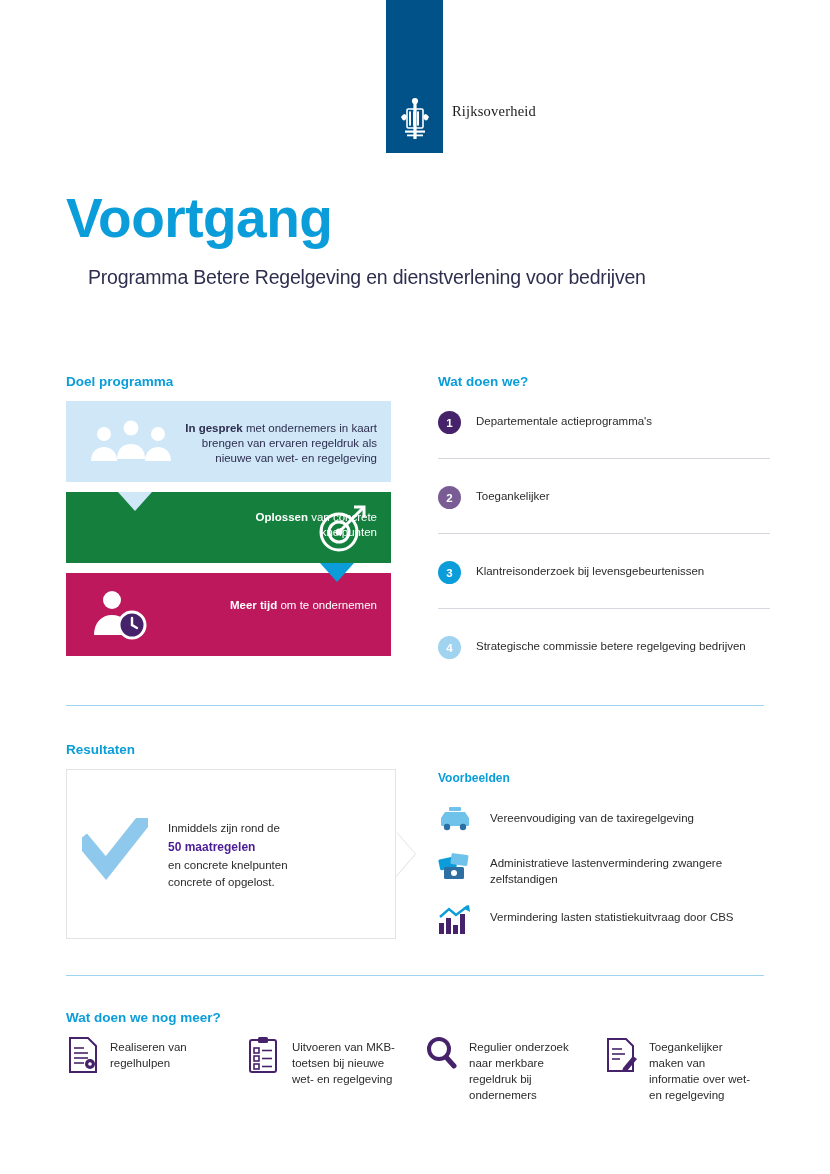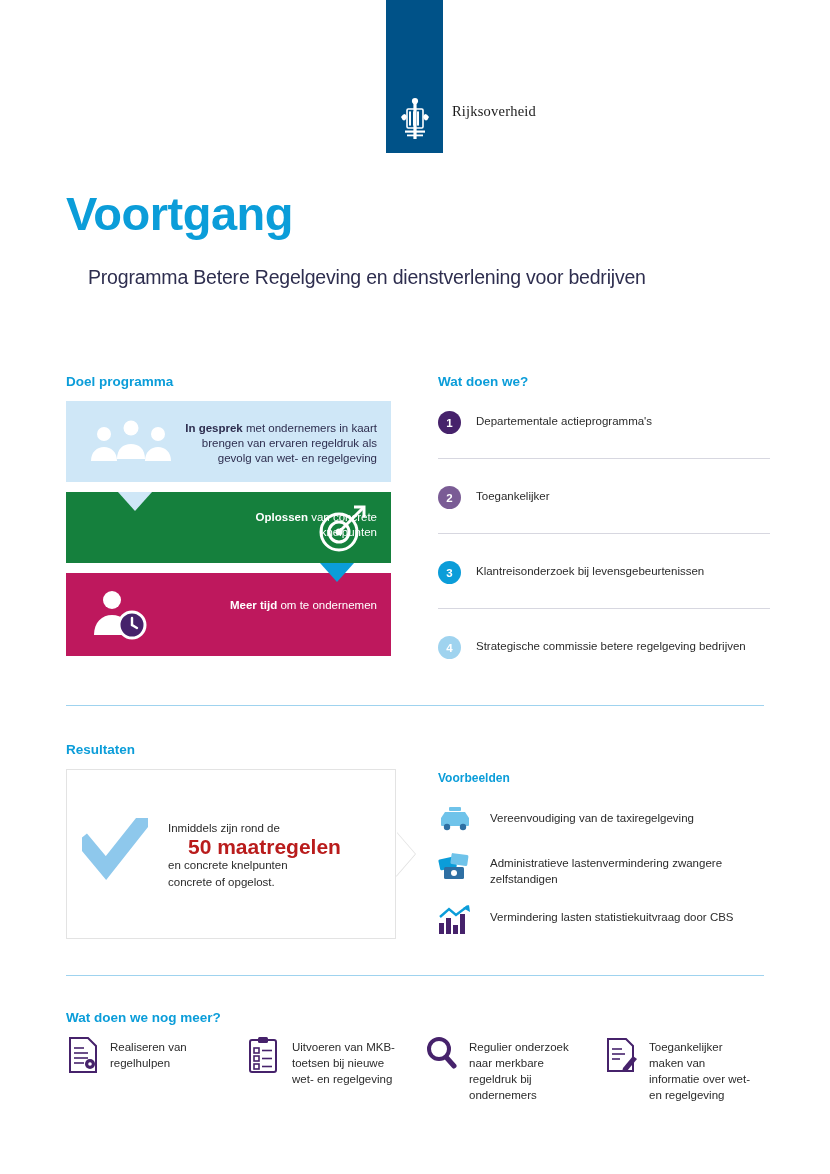--- a/index.html
+++ b/index.html
@@ -43,21 +43,21 @@
     color: #1a1a1a;
     font-family: "Liberation Serif", serif;
     letter-spacing: 0.2px;
   }
 
   
   .title {
     position: absolute;
     left: 66px;
     top: 186px;
-    font-size: 47px;
+    font-size: 55px;
     font-weight: bold;
     color: #0b9dd9;
     letter-spacing: -0.5px;
   }
   .subtitle {
     position: absolute;
     left: 66px;
     top: 266px;
     font-size: 19.5px;
     color: #2e2e4f;
@@ -185,26 +185,25 @@
   .result-text {
     position: absolute;
     left: 168px;
     top: 820px;
     width: 215px;
     font-size: 11.5px;
     line-height: 17px;
     color: #2b2b2b;
   }
   .result-big {
-    font-size: 21px;
+    font-size: 12px;
     font-weight: bold;
-    color: #b91c1c;
+    color: #4c1d95;
     display: block;
     line-height: 20px;
-    margin-left: 20px;
   }
   .check {
     position: absolute;
     left: 82px;
     top: 818px;
   }
 
   
   .vb-item {
     position: absolute;
@@ -286,21 +285,21 @@
         <circle cx="16" cy="15" r="7"></circle>
           <path d="M3 42c0-9 6-14 13-14s13 5 13 14z"></path>
         <circle cx="43" cy="9" r="7.5"></circle>
           <path d="M29 40c0-10 6-15 14-15s14 5 14 15z"></path>
         <circle cx="70" cy="15" r="7"></circle>
           <path d="M57 42c0-9 6-14 13-14s13 5 13 14z"></path>
       </g>
     </svg>
   </div>
   <div class="goal-text">
-    <b>In gesprek</b><span> met ondernemers in kaart brengen van ervaren regeldruk als gevolg van wet- en regelgeving</span>
+    <b>In gesprek</b><span> met ondernemers in kaart brengen van ervaren regeldruk als nieuwe van wet- en regelgeving</span>
   </div>
 </div>
 <div class="notch notch-1"></div>
 
 <div class="goal-block goal-2">
   <div class="goal-icon" style="right:18px; top:10px;">
     <svg width="60" height="52" viewBox="0 0 60 52" aria-hidden="true">
       <g fill="none" stroke="#ffffff" stroke-width="3">
         <circle cx="26" cy="30" r="18"></circle>
         <circle cx="26" cy="30" r="10"></circle>

